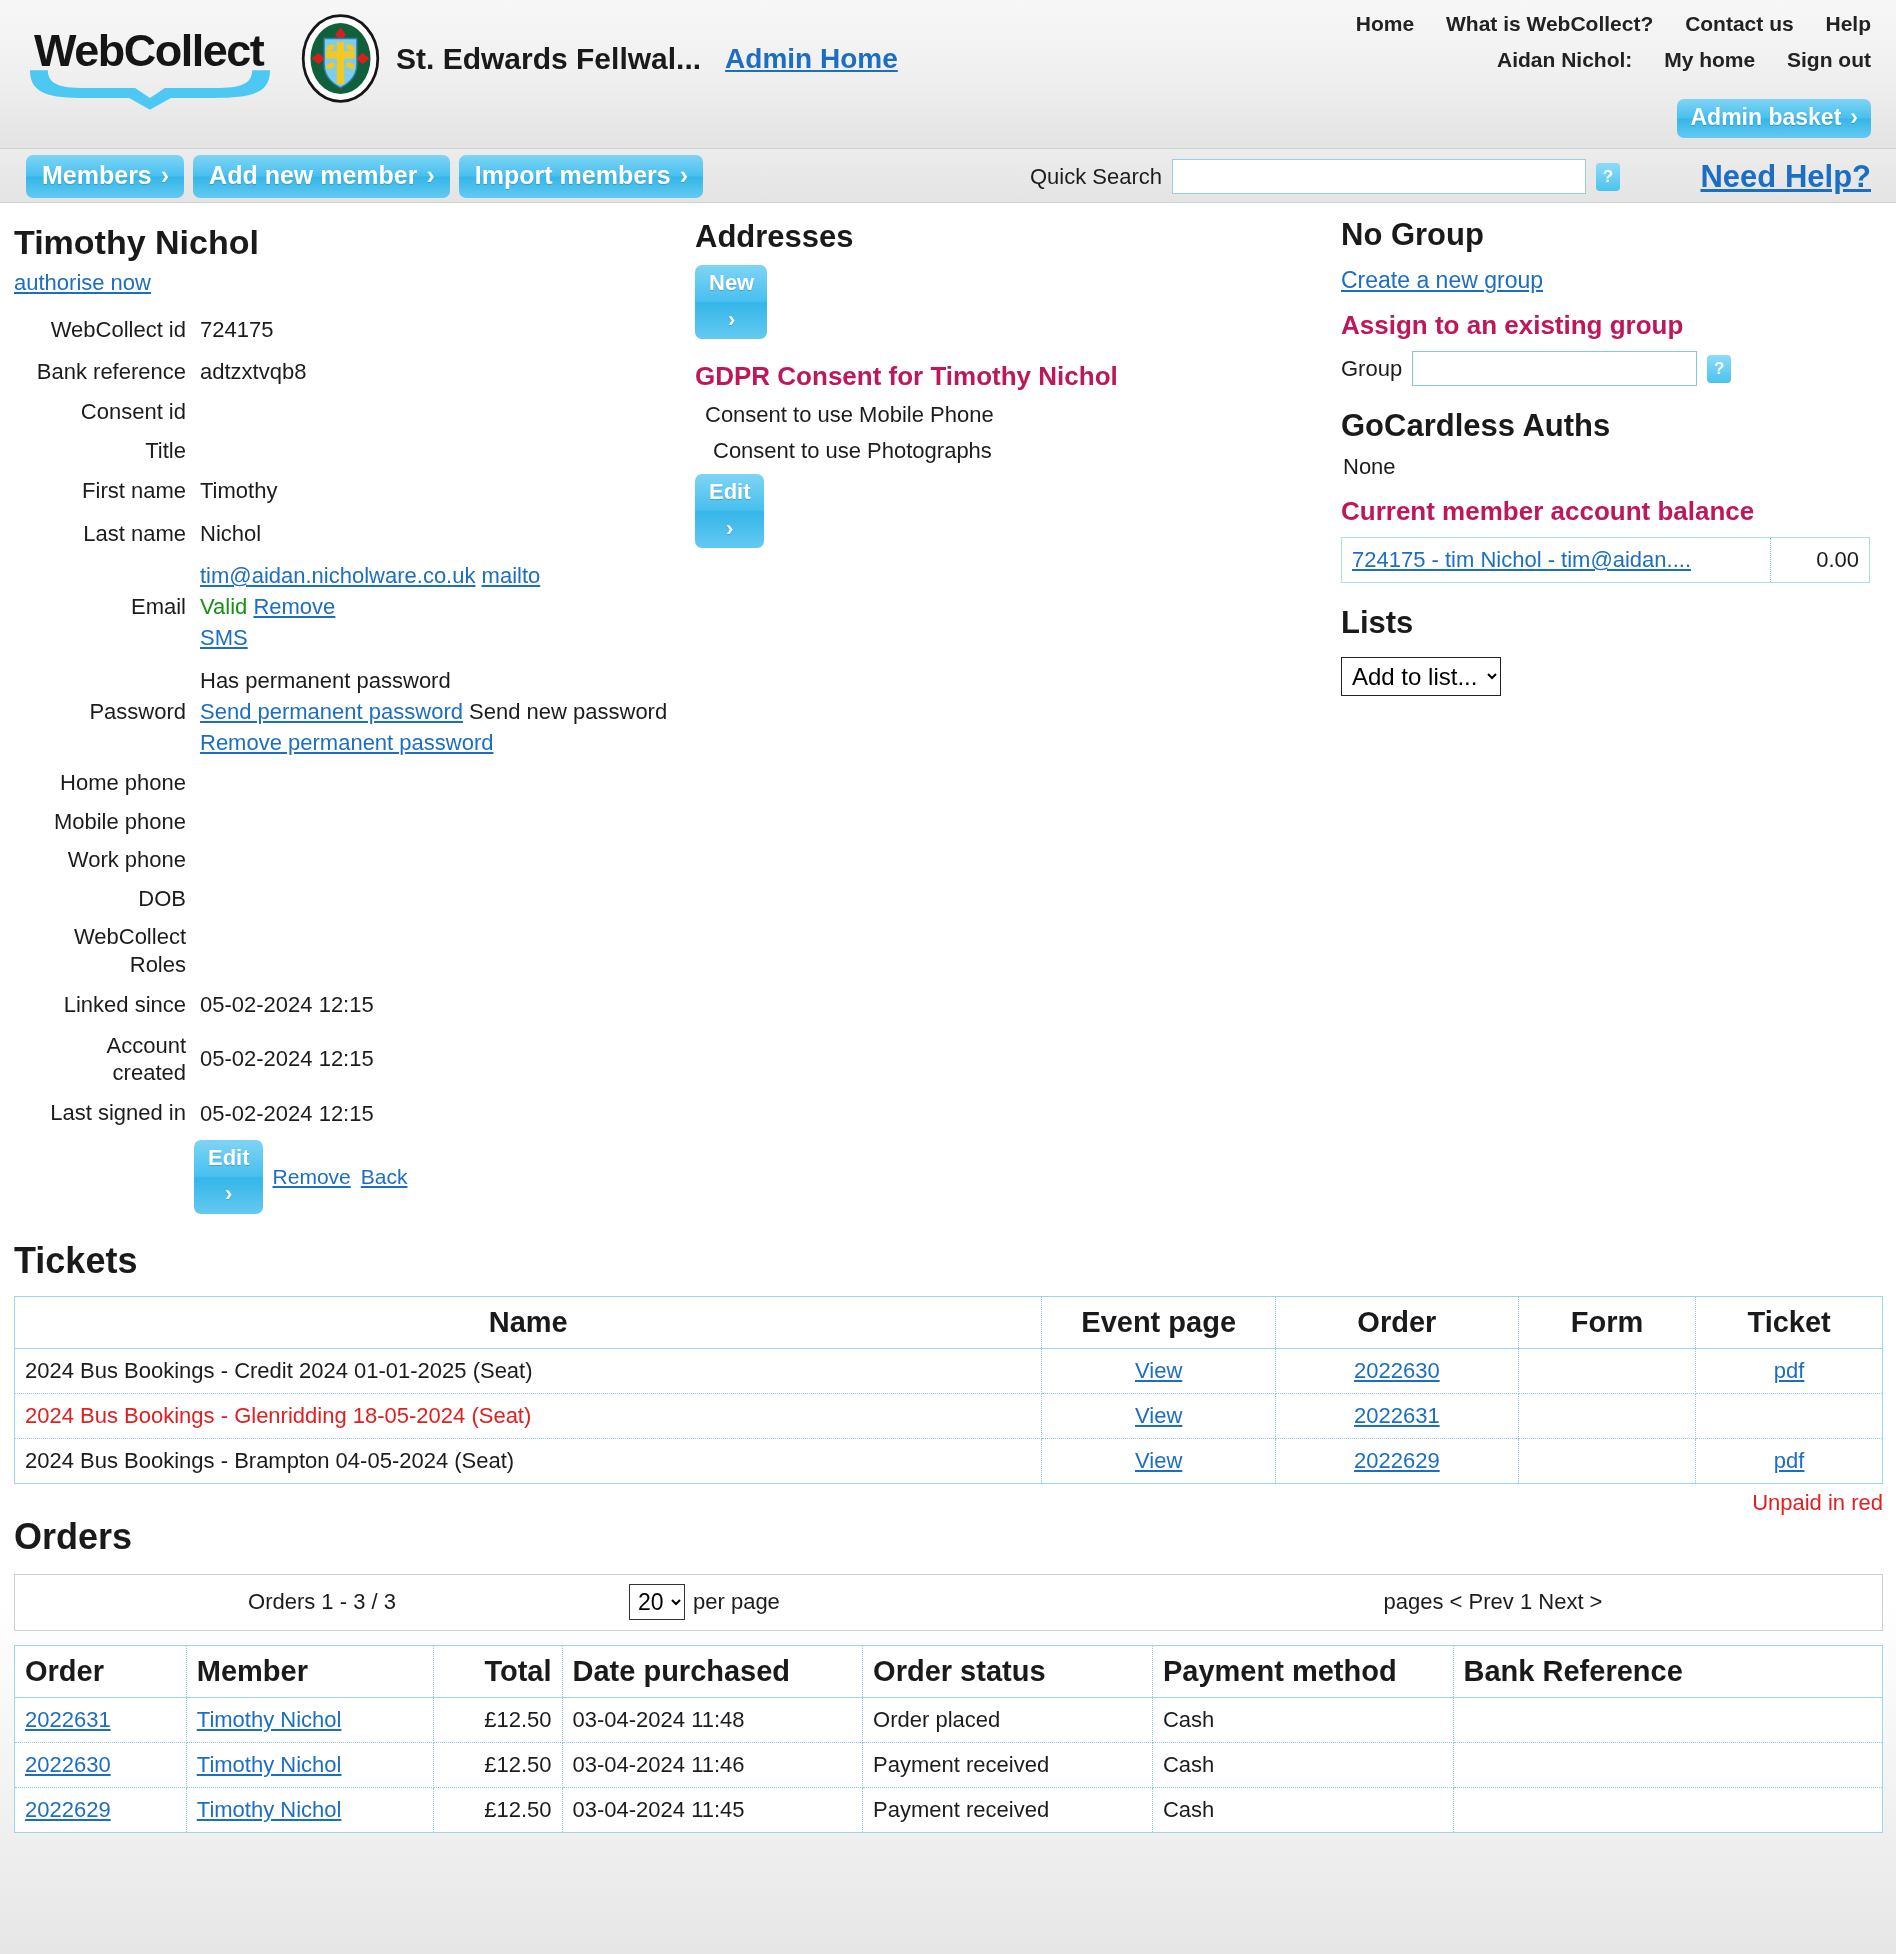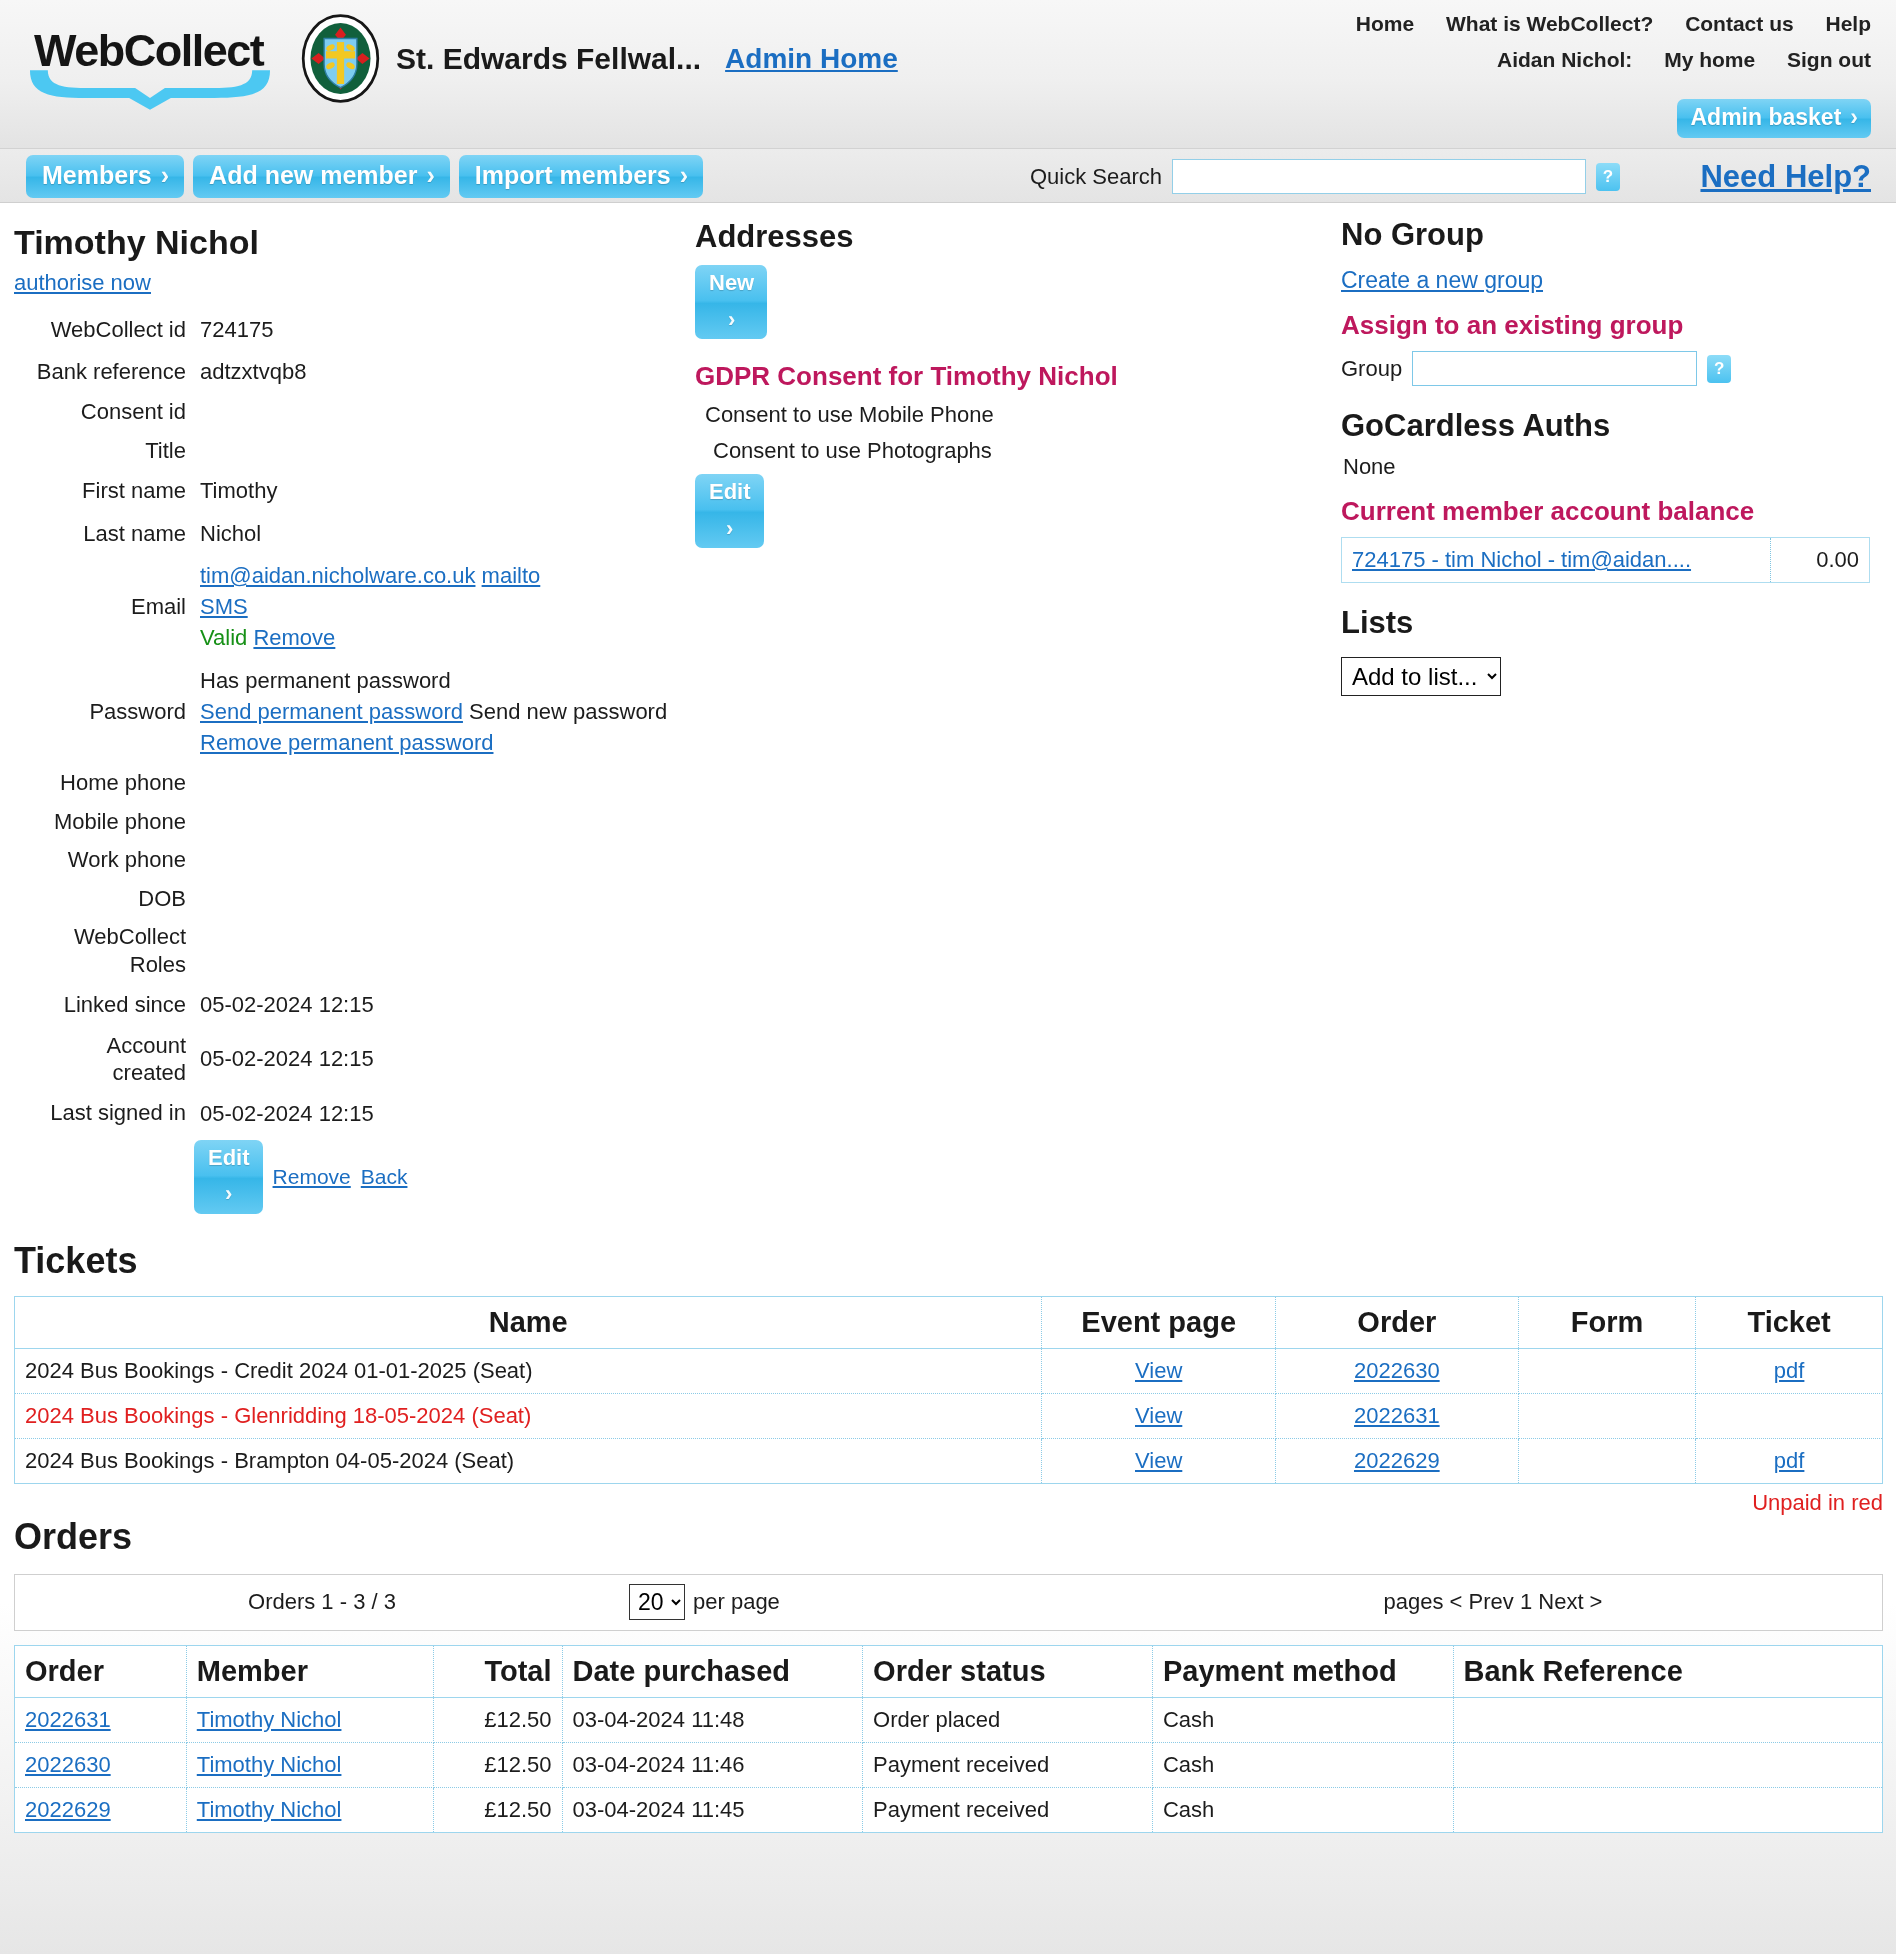--- a/index.html
+++ b/index.html
@@ -318,25 +318,25 @@
         </div>
 
         <div class="frow">
           <div class="flabel">Email</div>
           <div class="fval">
             <span class="blk">
               <a href="#" class="lnk">tim@aidan.nicholware.co.uk</a>
               <a href="#" class="lnk">mailto</a>
             </span>
             <span class="blk">
-              <a href="#" class="lnk">SMS</a>
+              <span class="valid">Valid</span>
+              <a href="#" class="lnk">Remove</a>
             </span>
             <span class="blk">
-              <span class="valid">Valid</span>
-              <a href="#" class="lnk">Remove</a>
+              <a href="#" class="lnk">SMS</a>
             </span>
           </div>
         </div>
 
         <div class="frow">
           <div class="flabel">Password</div>
           <div class="fval">
             <span class="blk">Has permanent password</span>
             <span class="blk">
               <a href="#" class="lnk">Send permanent password</a>

